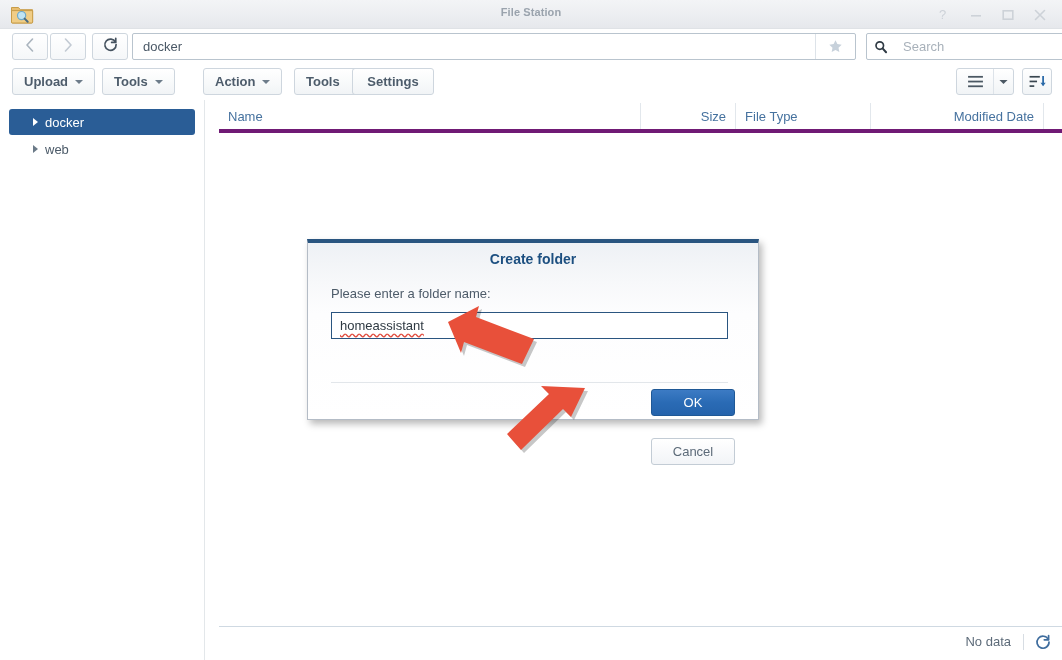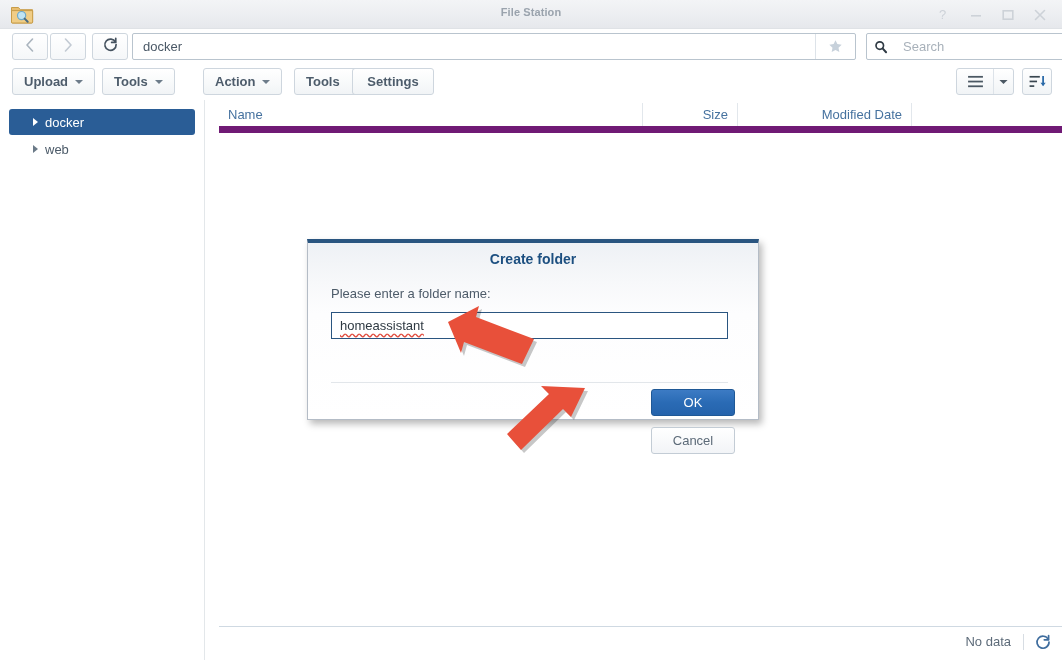--- a/index.html
+++ b/index.html
@@ -195,21 +195,21 @@
 
   
   .listpane {
     position: absolute; left: 205px; top: 100px;
     width: 857px; height: 560px;
     background: #ffffff;
   }
   .col-head {
     position: absolute; left: 14px; top: 3px;
     width: 843px; height: 30px;
-    border-bottom: 7px solid #701a75;
+    border-bottom: 4px solid #701a75;
     display: flex; align-items: stretch;
     font-size: 13px; color: #46729f;
   }
   .col {
     display: flex; align-items: center;
     border-right: 1px solid #e2e7ec;
     padding: 0 9px;
   }
   .col.name  { width: 424px; }
   .col.size  { width: 95px;  justify-content: flex-end; }
@@ -280,21 +280,21 @@
     border-radius: 3px;
     color: #ffffff; font-size: 13px;
     display: flex; align-items: center; justify-content: center;
   }
   .btn-cancel {
     width: 84px; height: 27px;
     background: linear-gradient(to bottom,#ffffff,#f2f4f7);
     border: 1px solid #c3ccd5;
     border-radius: 3px;
     color: #5c6a78; font-size: 13px;
-    display: flex; align-items: center; justify-content: center;
+    display: flex; align-items: center; justify-content: center; margin-top: 11px;
   }
 
   
   .arrow {
     position: absolute;
     pointer-events: none;
   }
 </style>
 </head>
 <body>
@@ -440,20 +440,23 @@
   </div>
 
   <div class="listpane">
     <div class="col-head">
       <div class="col name">
         <span>Name</span>
       </div>
       <div class="col size">
         <span>Size</span>
       </div>
+      <div class="col ftype">
+        <span>File Type</span>
+      </div>
       <div class="col mod">
         <span>Modified Date</span>
       </div>
       <div class="col menu">
         <svg width="4" height="14" viewBox="0 0 4 14">
           <circle cx="2" cy="2.2" r="1.25" fill="#46729f"></circle>
           <circle cx="2" cy="7" r="1.25" fill="#46729f"></circle>
           <circle cx="2" cy="11.8" r="1.25" fill="#46729f"></circle>
         </svg>
       </div>

